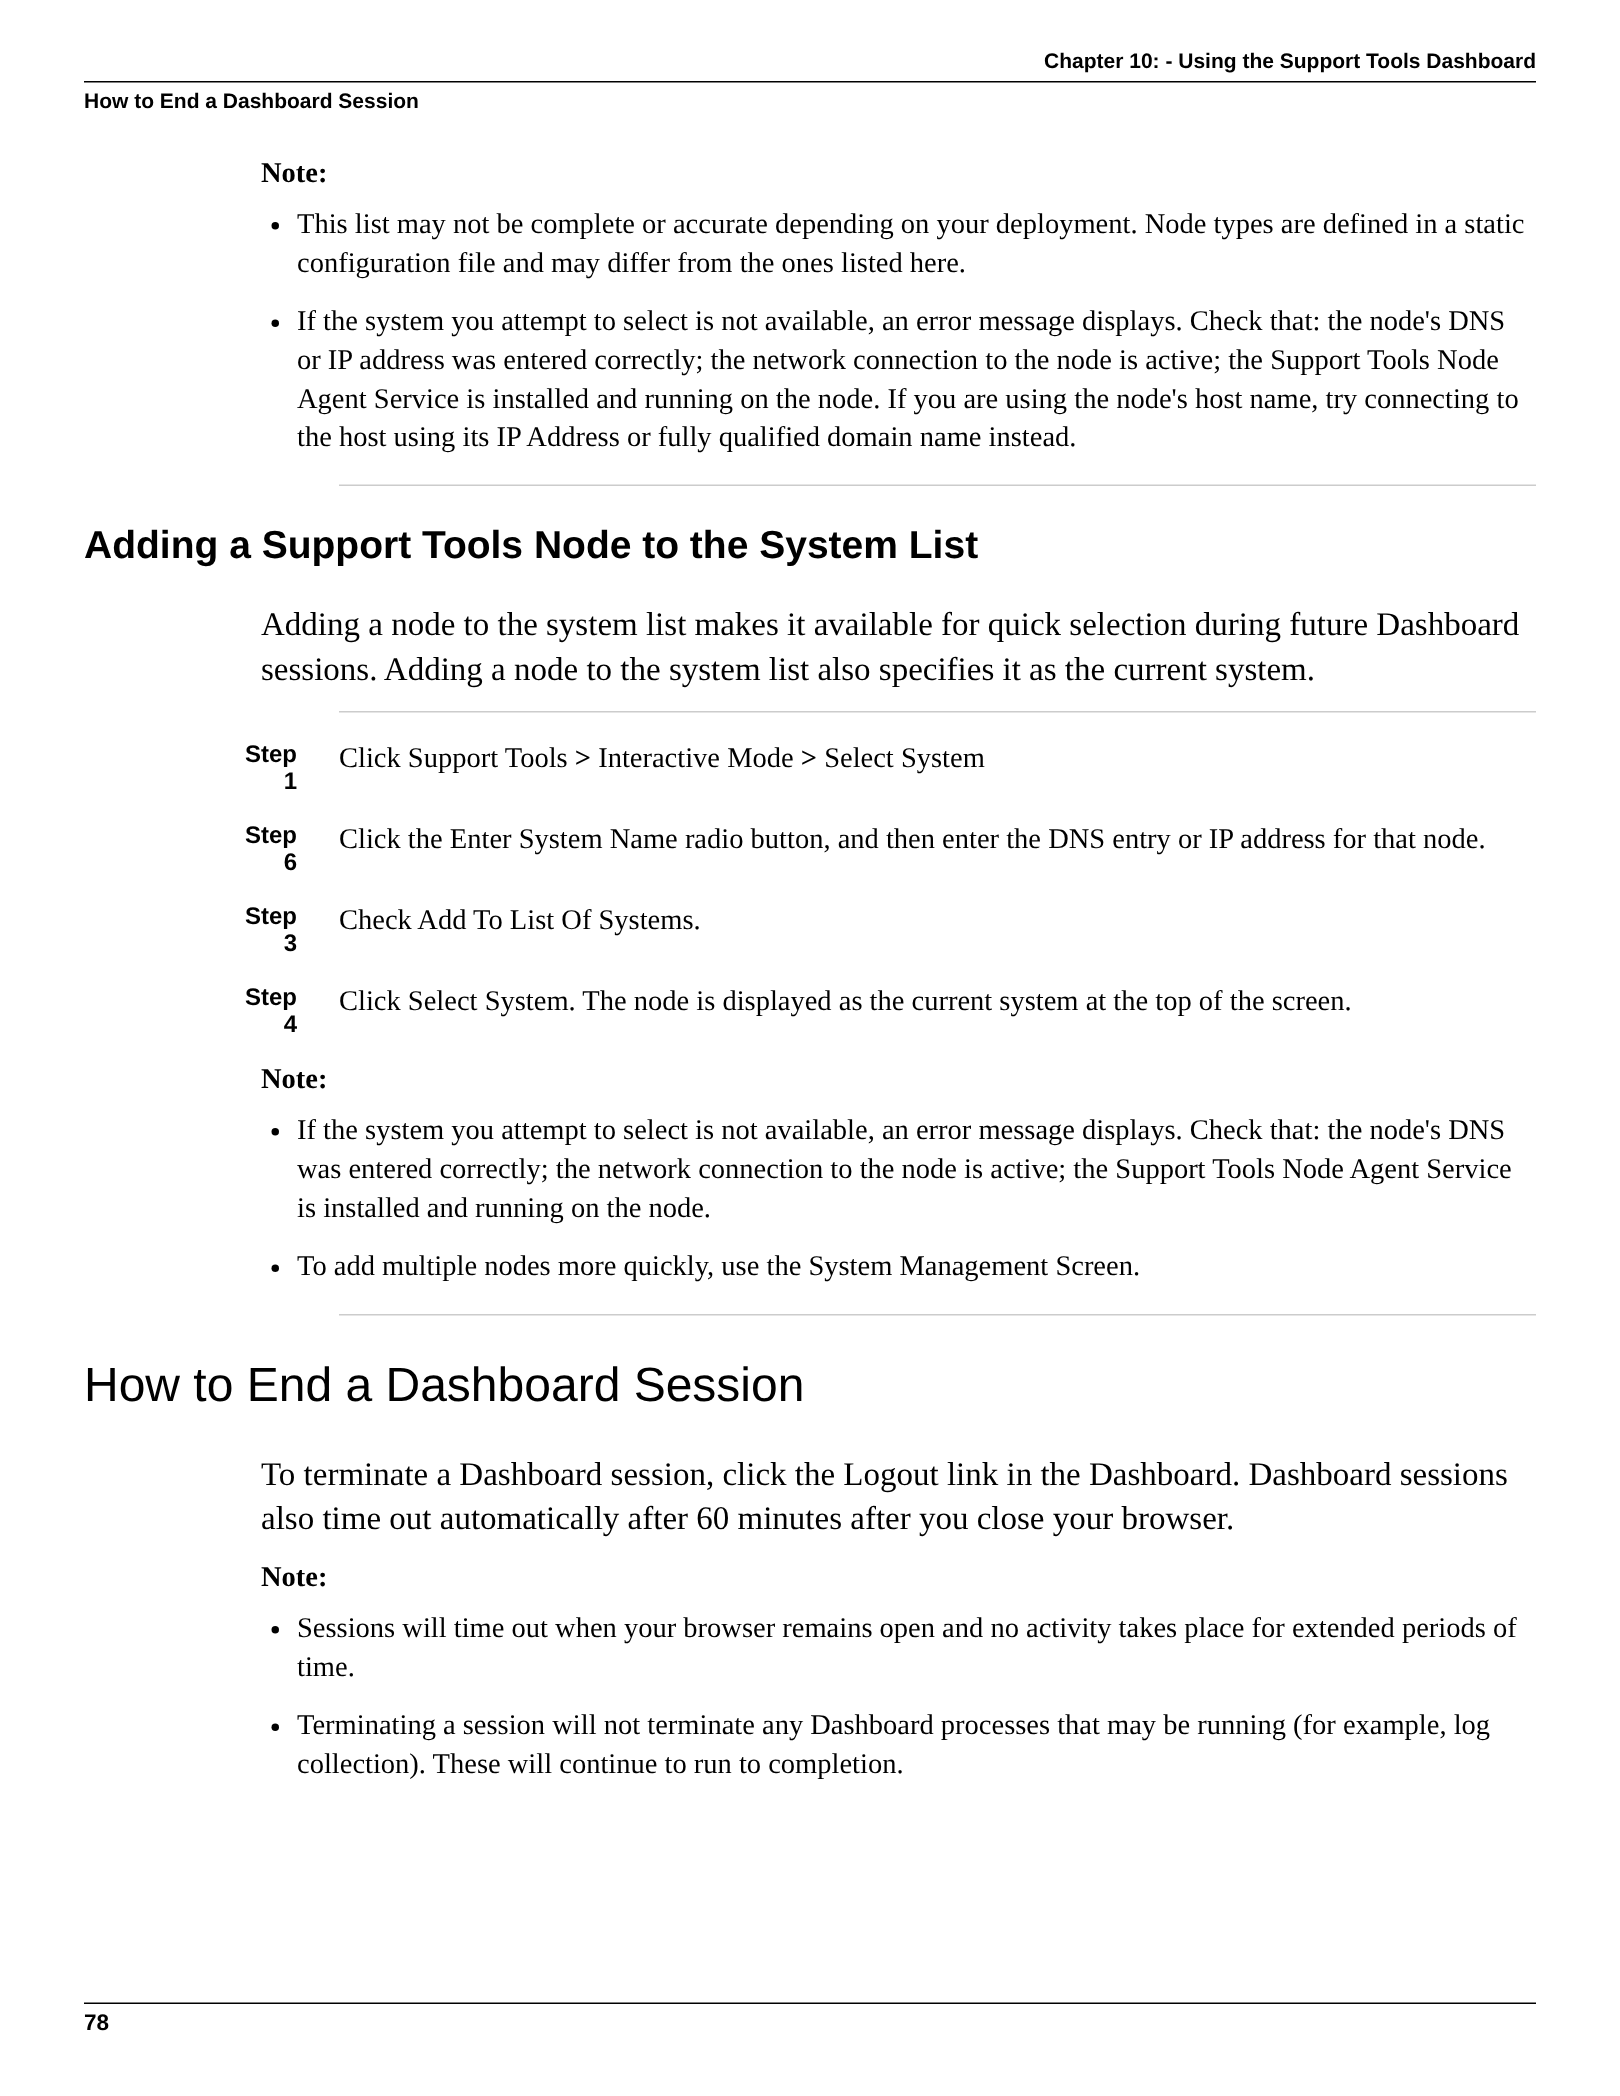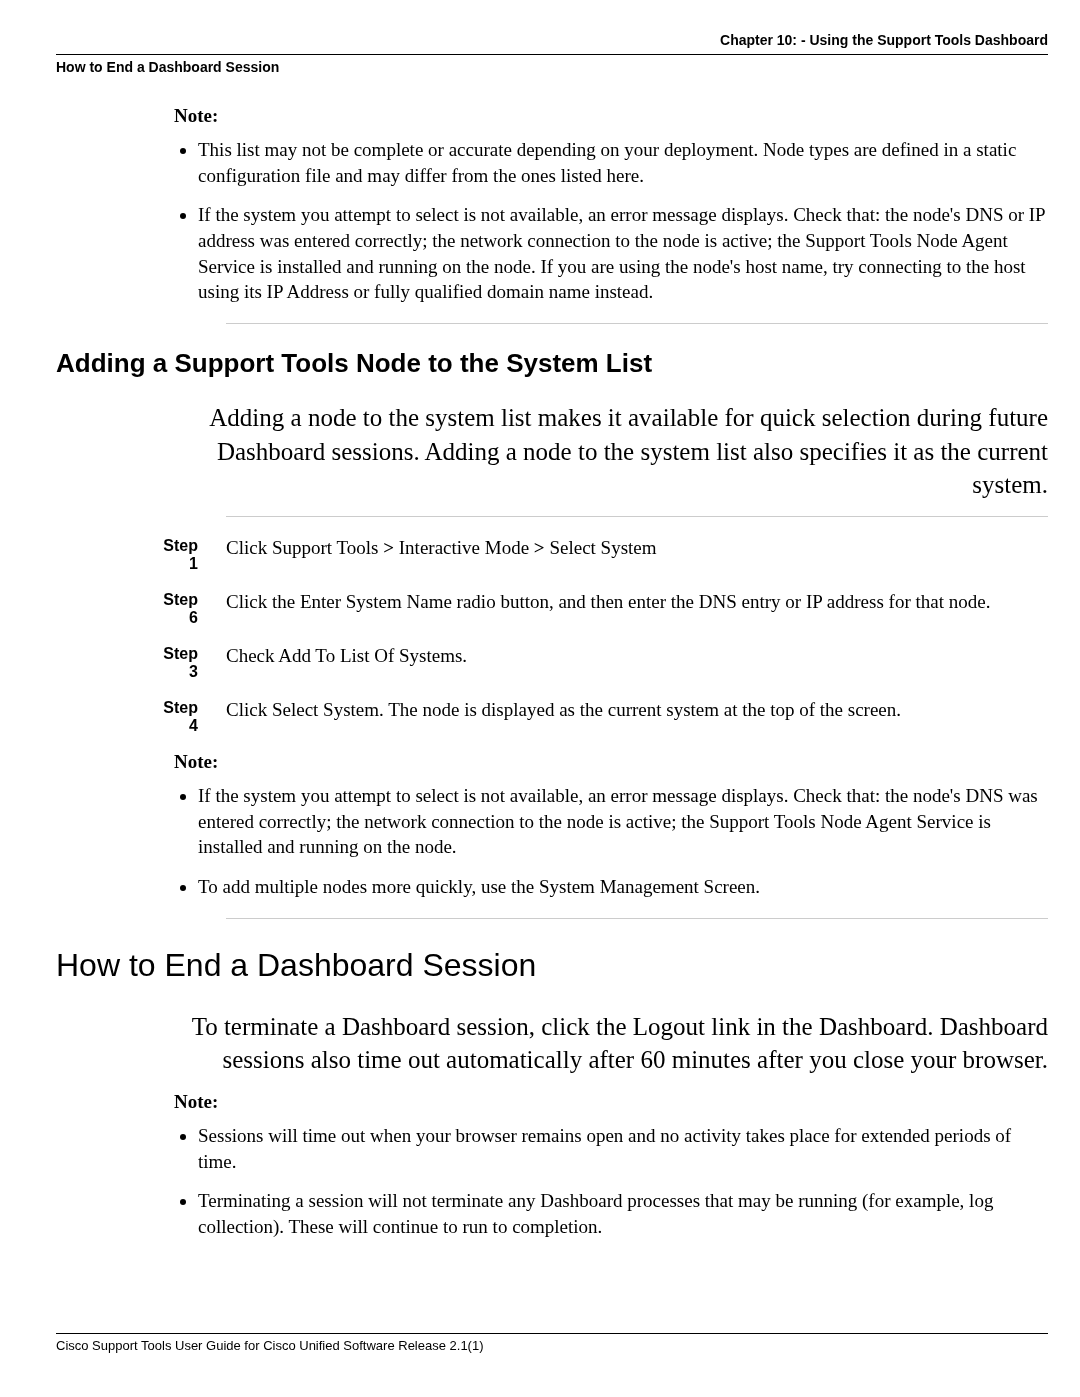--- a/index.html
+++ b/index.html
@@ -7,21 +7,21 @@
     padding: 0;
     background: #fff;
     font-family: "Times New Roman", Times, serif;
     color: #000;
     width: 1080px;
     height: 1397px;
     position: relative;
     box-sizing: border-box;
   }
   .page {
-    padding: 32px 32px 40px 56px;
+    padding: 32px 56px 40px 56px;
     box-sizing: border-box;
     height: 100%;
     display: flex;
     flex-direction: column;
   }
   .header-line {
     font-family: Arial, Helvetica, sans-serif;
     font-weight: bold;
     font-size: 14px;
     text-align: right;
@@ -73,24 +73,23 @@
     letter-spacing: 0px;
   }
   h1.chapter-heading {
     font-family: Arial, "Helvetica Neue", Helvetica, sans-serif;
     font-weight: 300;
     font-size: 32px;
     margin: 28px 0 26px 0;
     letter-spacing: 0px;
   }
   .para {
-    font-size: 25px;
+    font-size: 22px;
     line-height: 1.35;
     margin-bottom: 14px;
-    text-align: right;
   }
   .step-row {
     display: flex;
     margin-bottom: 16px;
   }
   .step-label {
     width: 170px;
     min-width: 170px;
     font-family: Arial, Helvetica, sans-serif;
     font-weight: bold;
@@ -200,16 +199,16 @@
       <ul class="bullets">
         <li>Sessions will time out when your browser remains open and no activity takes place for extended periods of time.</li>
         <li>Terminating a session will not terminate any Dashboard processes that may be running (for example, log collection). These will continue to run to completion.</li>
       </ul>
     </div>
 
   </div>
 
   <div class="footer">
     <hr class="footer-rule">
-    <div class="footer-title">Cisco Support Tools User Guide for Cisco Unified Software Release 2.1(1)</div>
+    <div class="footer-pagenum">78</div>
   </div>
 
 </div>
 
 </body></html>

